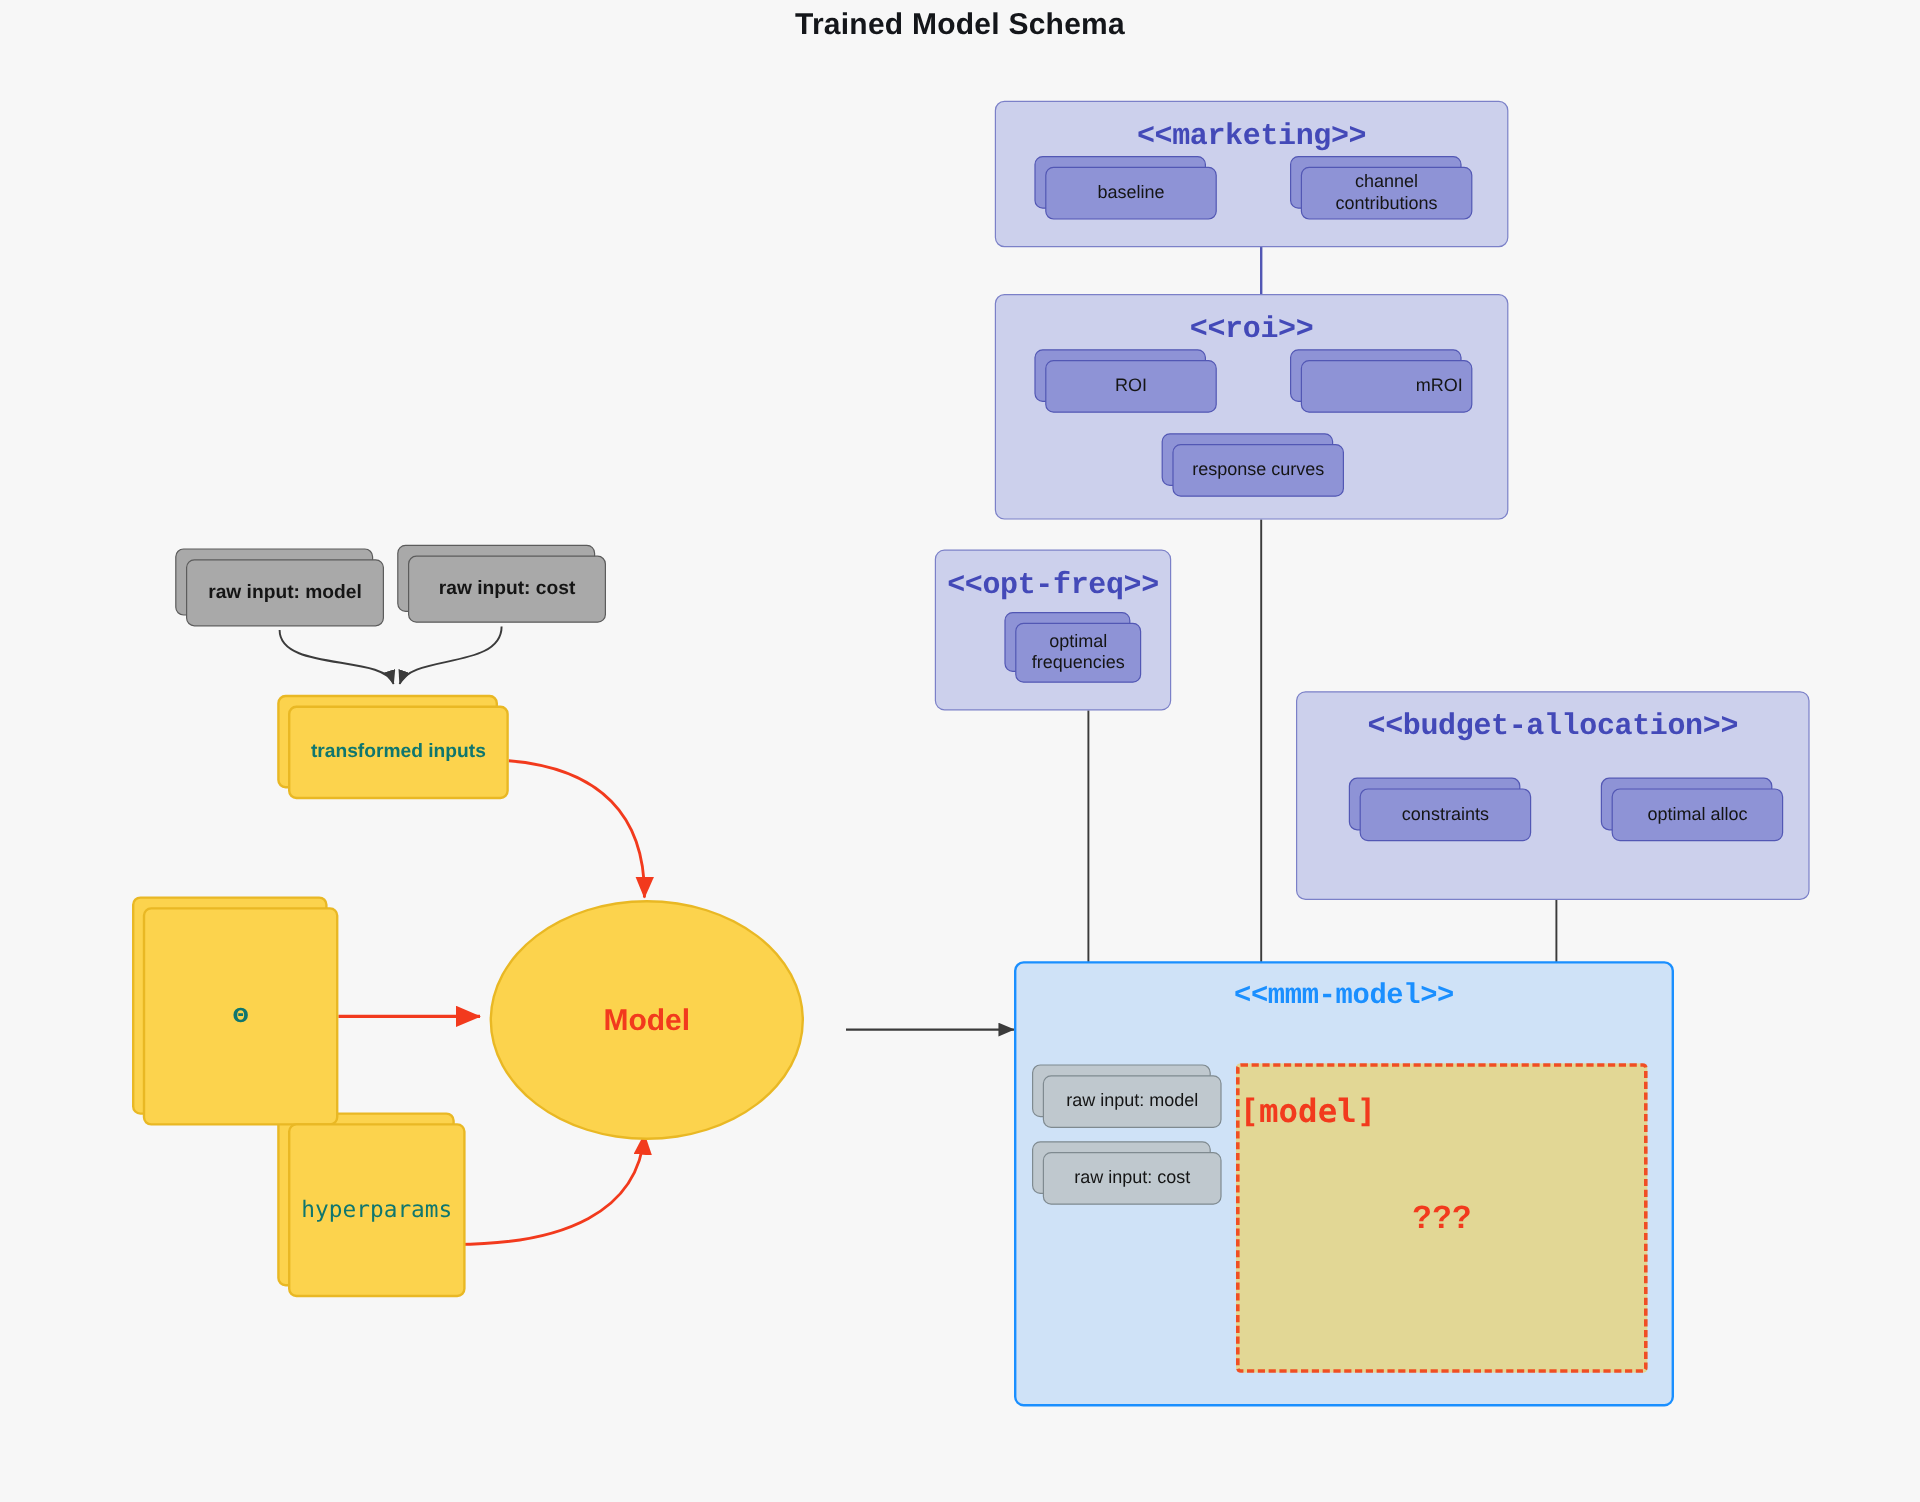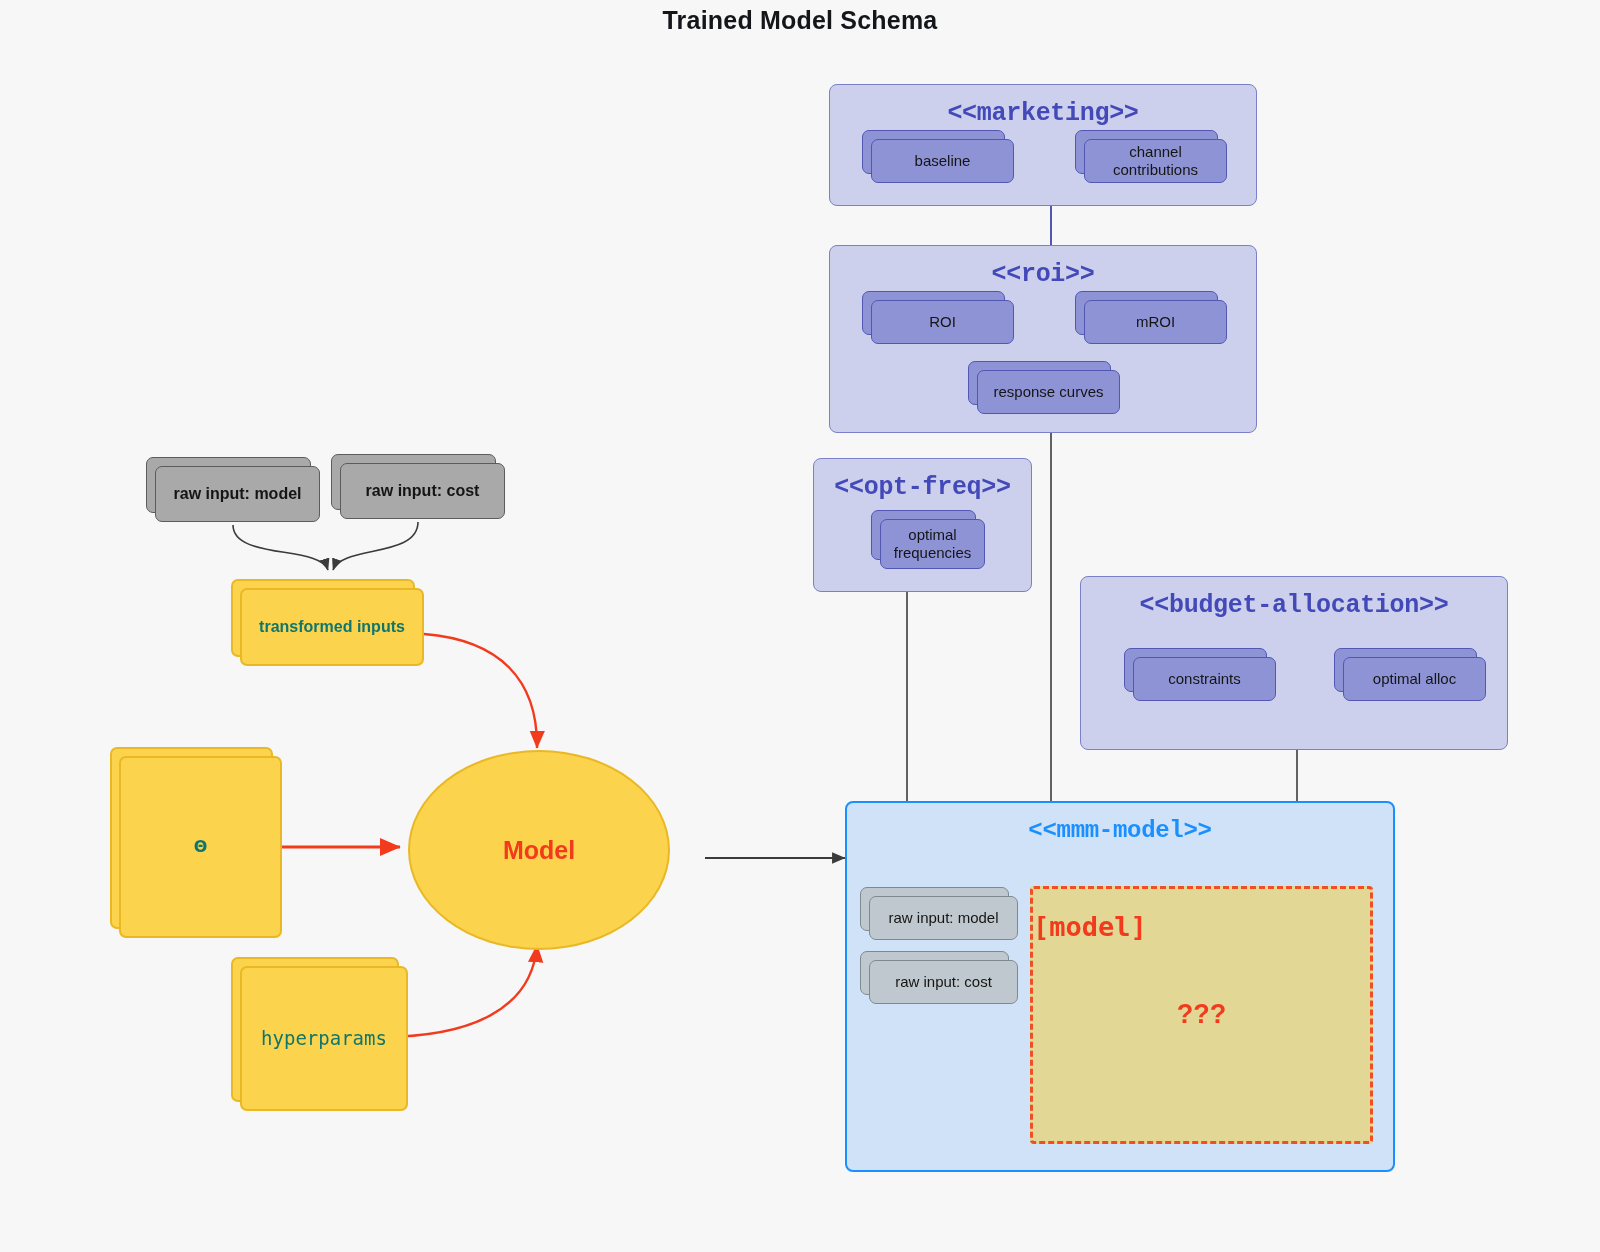--- a/index.html
+++ b/index.html
@@ -204,33 +204,33 @@
     </div>
   </div>
 
   <div class="pkg" id="pkg-roi" style="left:829px;top:245px;width:428px;height:188px;">
     <div class="pkg-title">&lt;&lt;roi&gt;&gt;</div>
     <div class="card purple" style="left:41px;top:54px;width:143px;height:44px;">
       <div class="shadowcard"></div>
       <div class="face"></div>
       <div class="label">ROI</div>
     </div>
-    <div class="card purple" style="left:254px;top:54px;width:143px;height:44px;">
+    <div class="card purple" style="left:254px;top:54px;width:143px;height:44px;justify-content:flex-end;">
       <div class="shadowcard"></div>
       <div class="face"></div>
       <div class="label">mROI</div>
     </div>
     <div class="card purple" style="left:147px;top:124px;width:143px;height:44px;">
       <div class="shadowcard"></div>
       <div class="face"></div>
       <div class="label">response curves</div>
     </div>
   </div>
 
-  <div class="pkg" id="pkg-opt-freq" style="left:779px;top:458px;width:219px;height:134px;margin-left:34px;">
+  <div class="pkg" id="pkg-opt-freq" style="left:779px;top:458px;width:197px;height:134px;">
     <div class="pkg-title">&lt;&lt;opt-freq&gt;&gt;</div>
     <div class="card purple" style="left:66px;top:60px;width:105px;height:50px;border-radius:11px;">
       <div class="shadowcard"></div>
       <div class="face"></div>
       <div class="label" style="white-space:pre-line;">optimal
 frequencies</div>
     </div>
   </div>
 
   <div class="pkg" id="pkg-budget" style="left:1080px;top:576px;width:428px;height:174px;">
@@ -284,21 +284,21 @@
     <div class="face"></div>
     <div class="label">transformed inputs</div>
   </div>
 
   <div class="card yellow" style="left:119px;top:756px;width:163px;height:182px;">
     <div class="shadowcard"></div>
     <div class="face"></div>
     <div class="label theta-glyph">Θ</div>
   </div>
 
-  <div class="card yellow mono" style="left:240px;top:966px;width:168px;height:145px;">
+  <div class="card yellow mono" style="left:240px;top:936px;width:148px;height:145px;">
     <div class="shadowcard"></div>
     <div class="face"></div>
     <div class="label">hyperparams</div>
   </div>
 
   <div id="train-ellipse" style="left:408px;top:750px;width:258px;height:196px;">
     <div class="label">Model</div>
   </div>
 
 </div>

